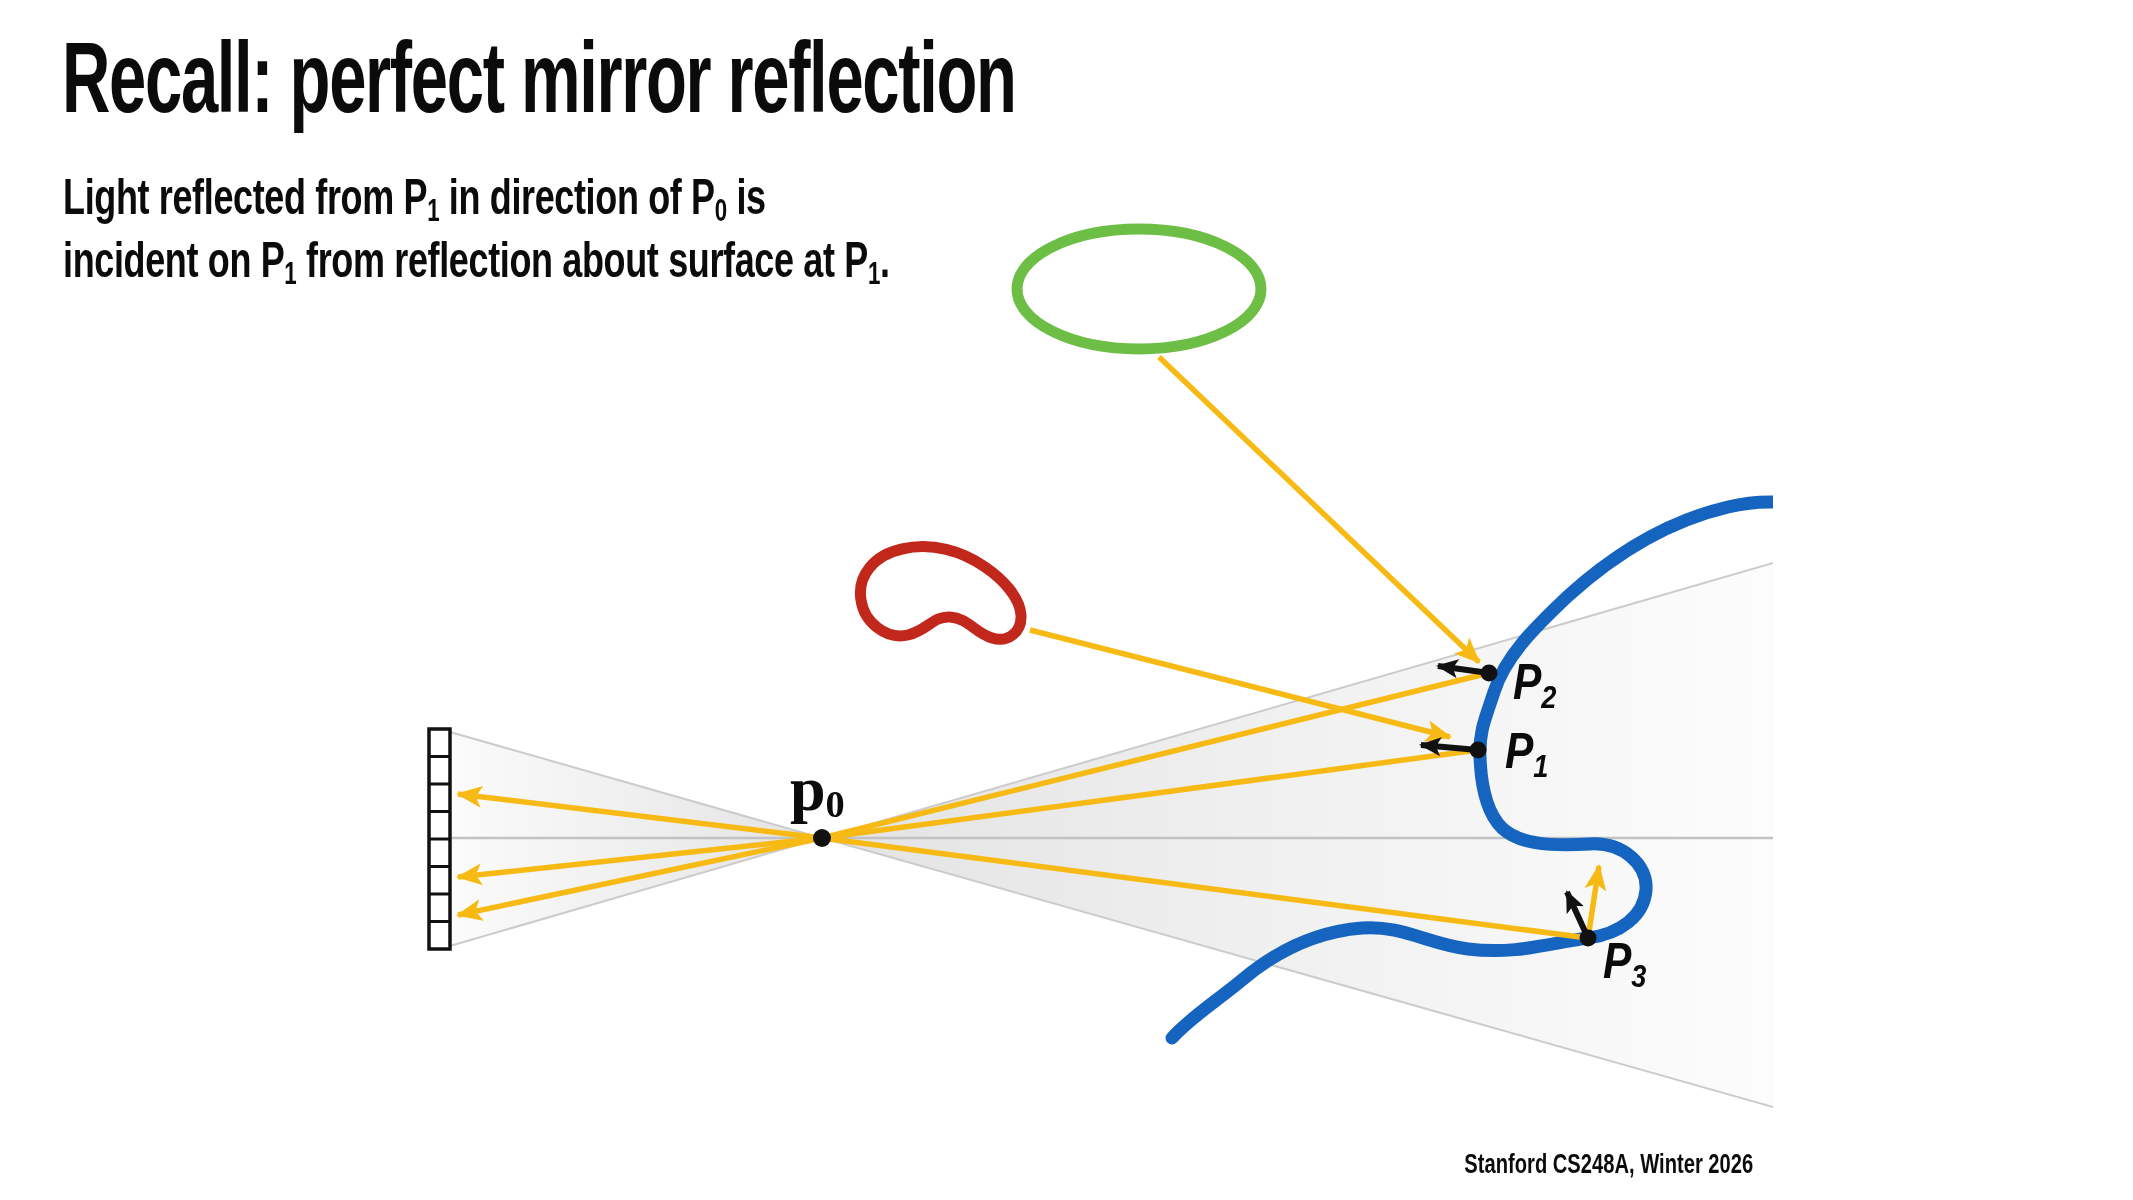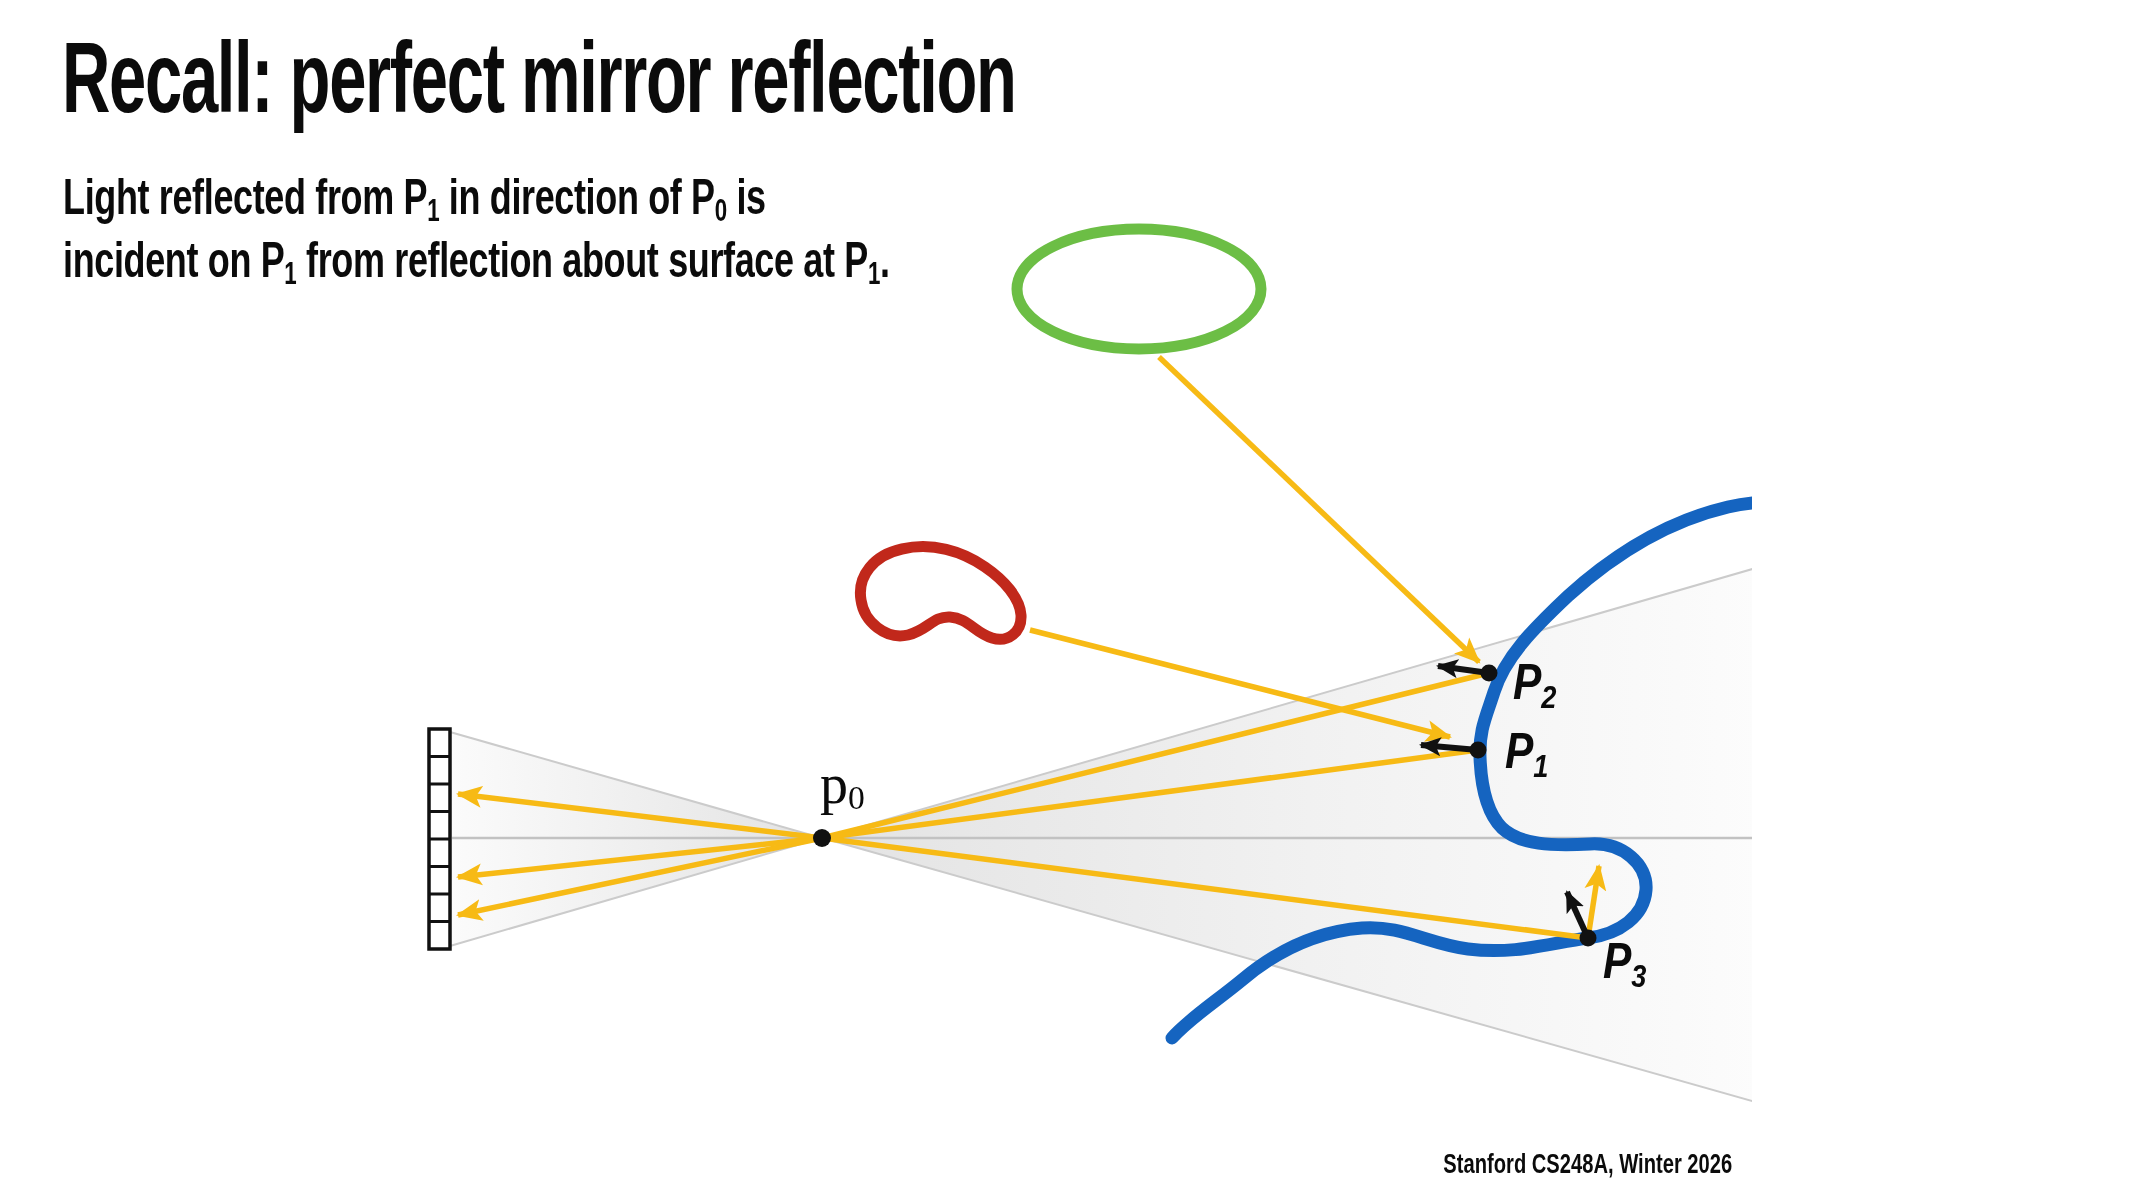--- a/index.html
+++ b/index.html
@@ -1,39 +1,39 @@
 <!DOCTYPE html>
 <html><head>
 <meta charset="utf-8">
 <style>
   html,body{margin:0;padding:0;background:#ffffff;}
   .slide{
     position:relative; width:1752px; height:1200px; background:#ffffff;
-    overflow:hidden; font-family:"Liberation Sans",sans-serif; color:#0b0b0b;
+    overflow:hidden; font-family:"Liberation Sans",sans-serif; color:#0b0b0b;padding-left:21px;
   }
   .title{
     position:absolute; left:62px; top:20px;
     font-size:100px; font-weight:bold; letter-spacing:-2px; white-space:nowrap;
     transform:scaleX(.67); transform-origin:left top;
   }
   .body-line{
     position:absolute; left:63px; font-size:50px; font-weight:bold; white-space:nowrap;
     transform:scaleX(.72); transform-origin:left top; letter-spacing:-0.5px;
   }
   .body-line.l1{top:168px;}
   .body-line.l2{top:231px;}
   .sub{font-size:.62em; vertical-align:-0.24em;}
   .pt-label{
     position:absolute; font-weight:bold; font-style:italic; font-size:50px; white-space:nowrap;
     transform:scaleX(.85); transform-origin:left top;
   }
   .pt-label .sub{font-size:.64em; vertical-align:-0.28em;}
   .p0-label{
-    position:absolute; left:820px; top:752px; font-family:"Liberation Serif",serif;
-    font-weight:normal; font-size:56px; font-style:normal; white-space:nowrap;
+    position:absolute; left:790px; top:752px; font-family:"Liberation Serif",serif;
+    font-weight:bold; font-size:64px; font-style:normal; white-space:nowrap;
   }
   .p0-label .sub{font-size:.60em; vertical-align:-0.18em;}
   .x-label{
     position:absolute; left:1784px; top:846px; font-family:"Liberation Serif",serif;
     font-style:italic; font-size:38px; color:#949494;
   }
   .footer{
     position:absolute; right:20px; top:1148px; font-size:28px; font-weight:bold;
     white-space:nowrap; transform:scaleX(.72); transform-origin:right top;
   }

